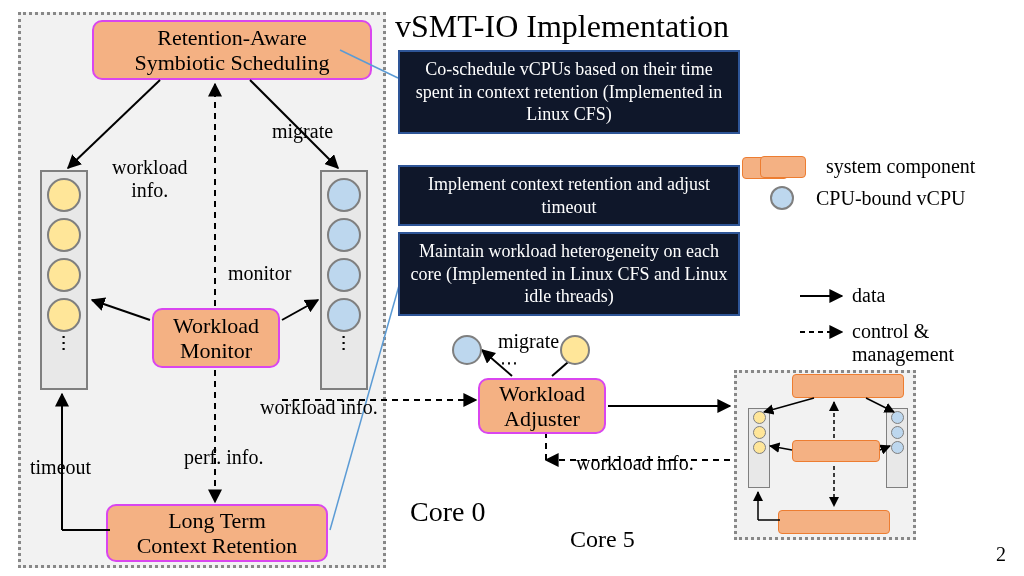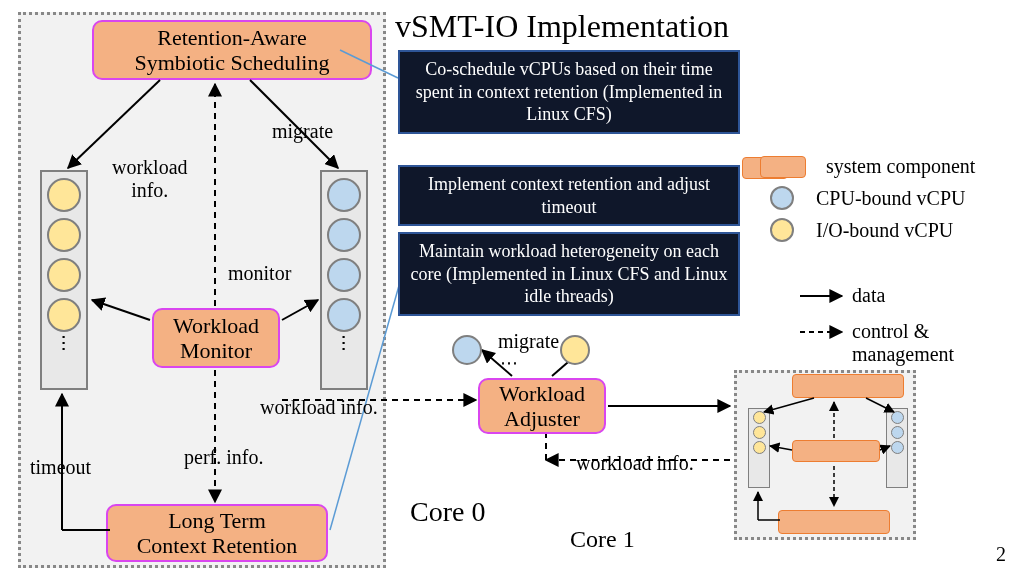--- a/index.html
+++ b/index.html
@@ -107,21 +107,21 @@
 <div class="abs lbl" style="left:498px;top:330px">migrate</div>
 <div class="abs vcpu blu" style="left:452px;top:335px;width:30px;height:30px"></div>
 <div class="abs dots" style="left:500px;top:358px">⋯</div>
 <div class="abs vcpu yel" style="left:560px;top:335px;width:30px;height:30px"></div>
 
 <div class="abs component" style="left:478px;top:378px;width:128px;height:56px;white-space:pre-line">Workload
 Adjuster</div>
 <div class="abs lbl" style="left:576px;top:452px">workload info.</div>
 
 <div class="abs" style="left:410px;top:496px;font-size:28px">Core 0</div>
-<div class="abs" style="left:570px;top:526px;font-size:24px">Core 1</div>
+<div class="abs" style="left:570px;top:526px;font-size:24px">Core 5</div>
 
 <div class="abs core-box" style="left:734px;top:370px;width:182px;height:170px"></div>
 <div class="abs mini-comp" style="left:792px;top:374px;width:112px;height:24px"></div>
 <div class="abs mini-queue" style="left:748px;top:408px;width:22px;height:80px">
   <div class="mini-vcpu yel" style="width:13px;height:13px"></div>
   <div class="mini-vcpu yel" style="width:13px;height:13px"></div>
   <div class="mini-vcpu yel" style="width:13px;height:13px"></div>
 </div>
 <div class="abs mini-comp" style="left:792px;top:440px;width:88px;height:22px"></div>
 <div class="abs mini-queue" style="left:886px;top:408px;width:22px;height:80px">
@@ -143,21 +143,17 @@
 
 <div class="abs" style="left:760px;top:155px;width:260px">
   <div style="display:flex;align-items:center;gap:20px;margin-bottom:8px">
     <div class="mini-comp" style="width:46px;height:22px;border-radius:4px"></div>
     <span class="lbl">system component</span>
   </div>
   <div style="display:flex;align-items:flex-end;gap:10px;margin-bottom:8px">
     <div class="vcpu blu" style="width:24px;height:24px;margin-left:10px;margin-right:12px"></div>
     <span class="lbl">CPU-bound vCPU</span>
   </div>
-  <div style="display:flex;align-items:center;gap:10px;margin-bottom:8px">
-    <div class="vcpu yel" style="width:24px;height:24px;margin-left:10px;margin-right:12px"></div>
-    <span class="lbl">I/O-bound vCPU</span>
-  </div>
 </div>
 <div class="abs lbl" style="left:852px;top:284px">data</div>
 <div class="abs lbl" style="left:852px;top:320px">control &amp; management</div>
 
 <div class="abs mini-comp" style="left:742px;top:157px;width:46px;height:22px;z-index:-1"></div>
 
 </body></html>

